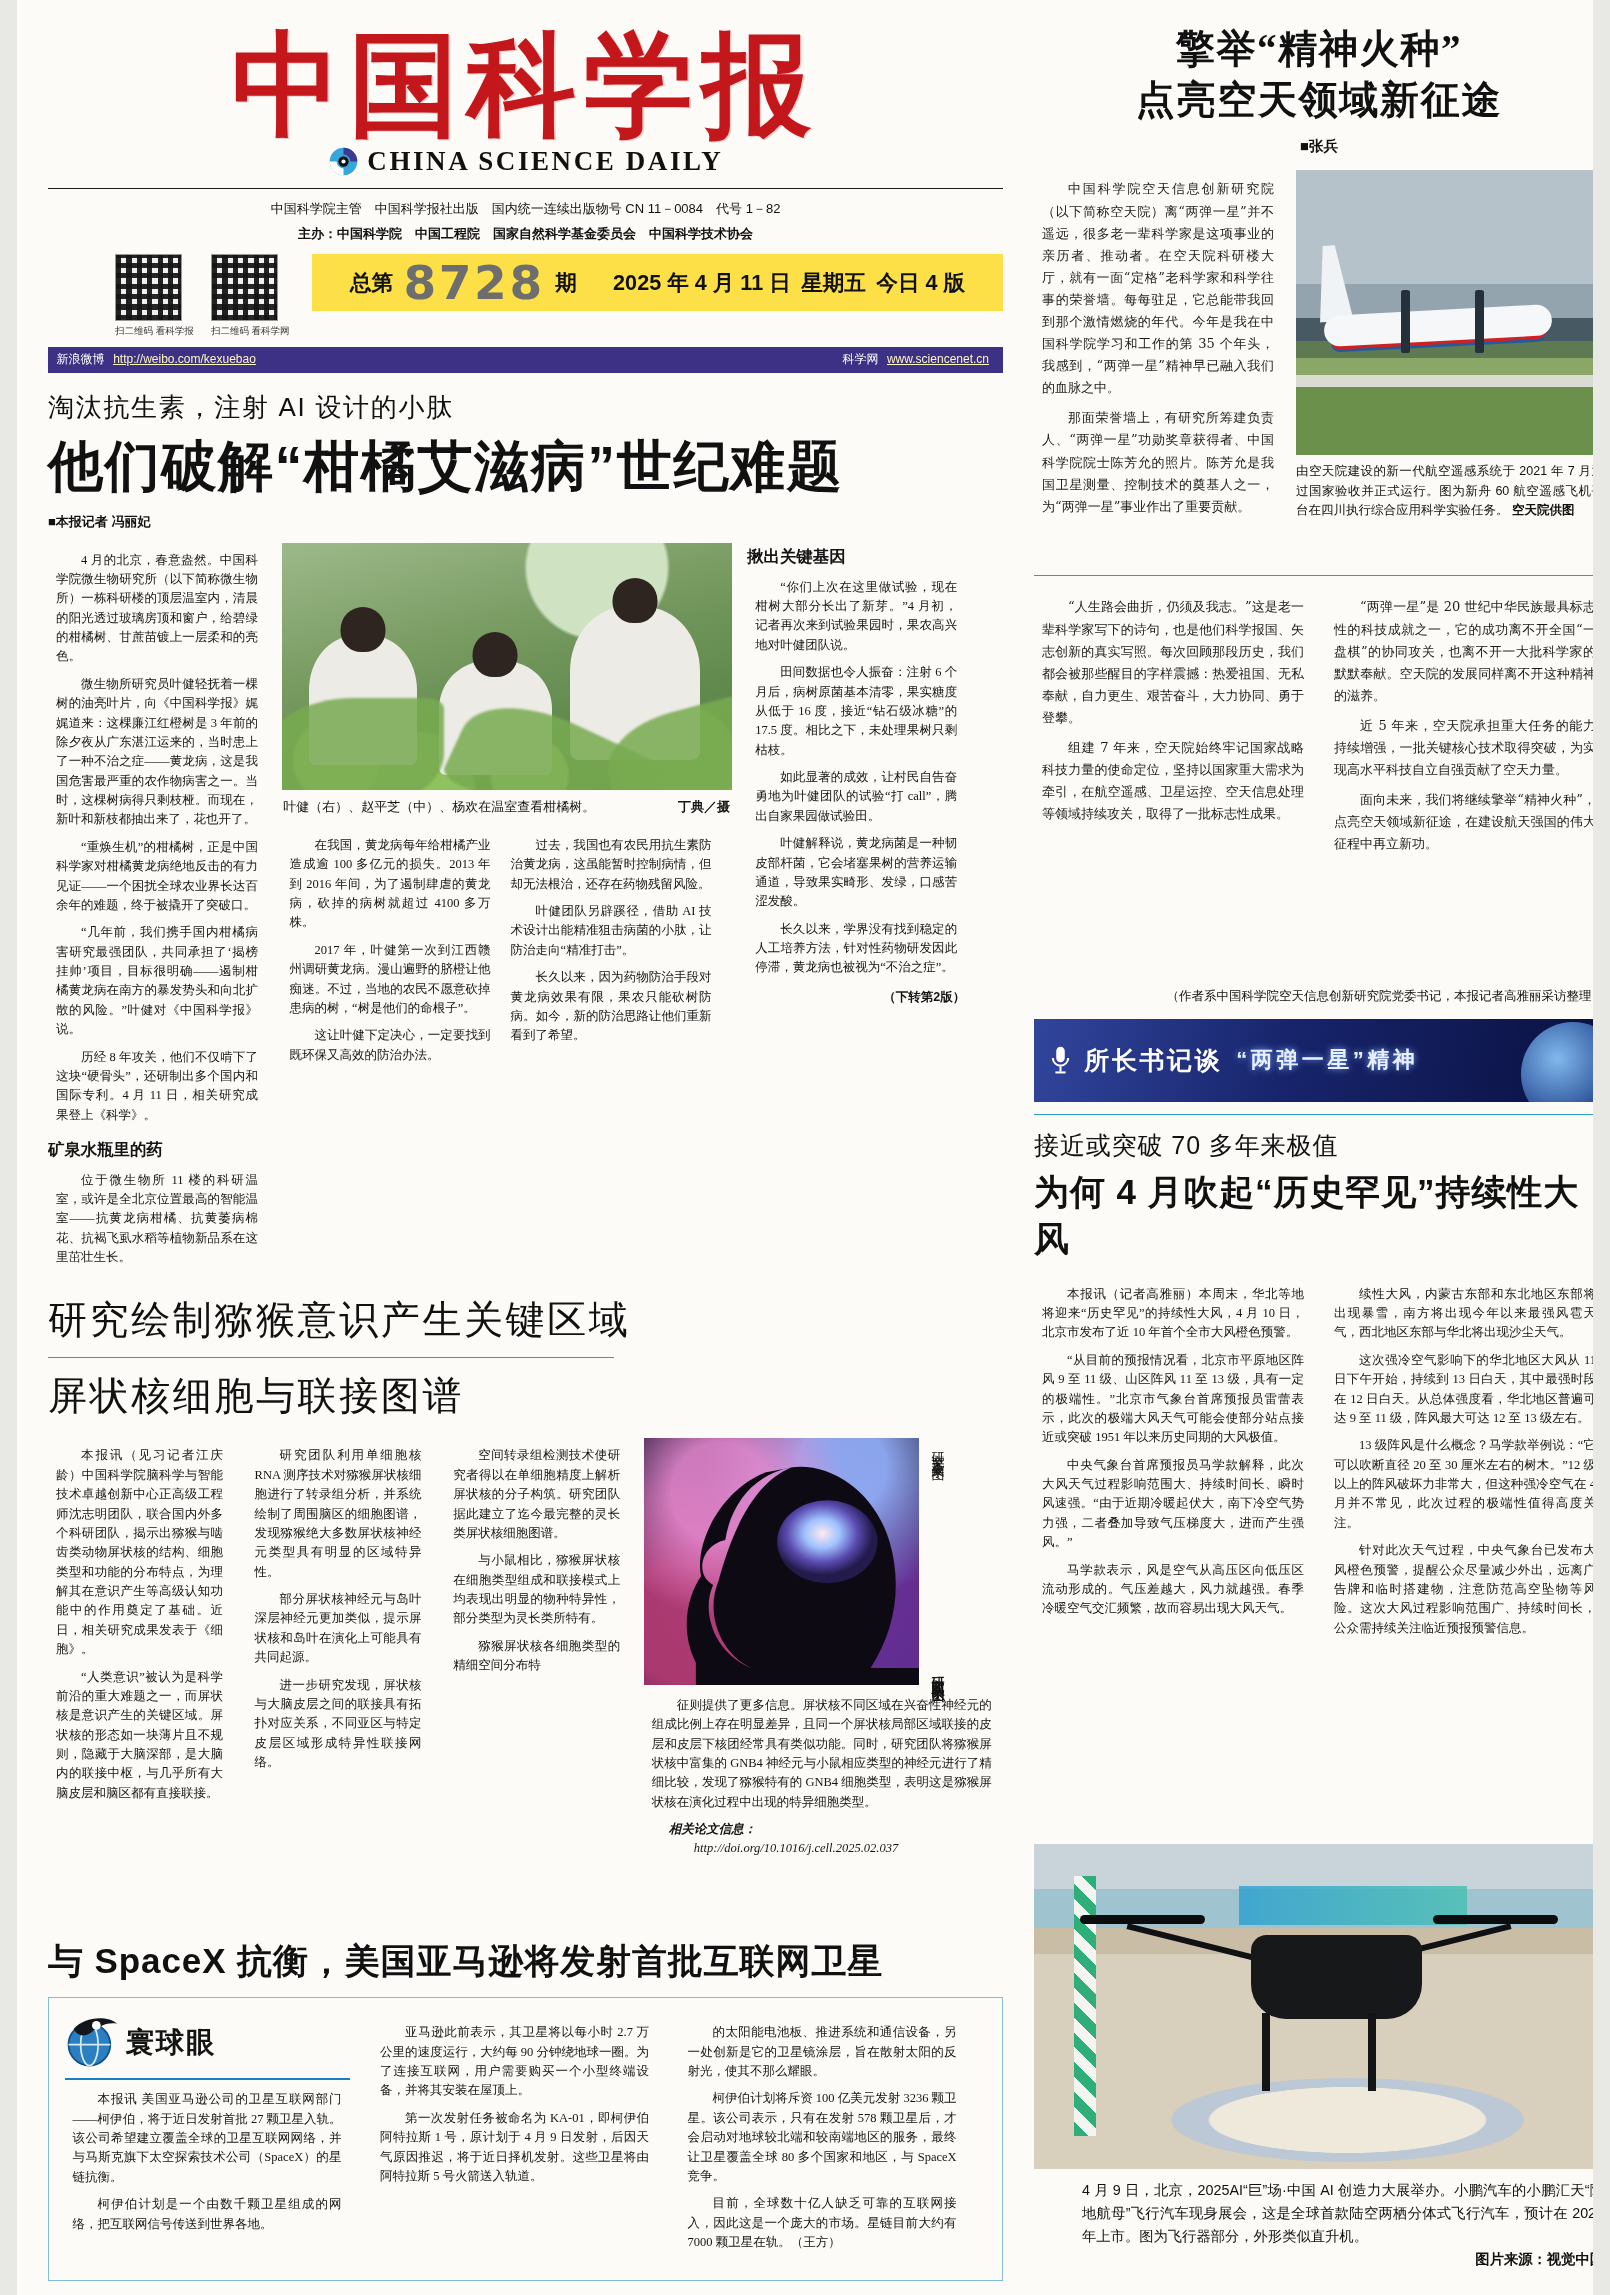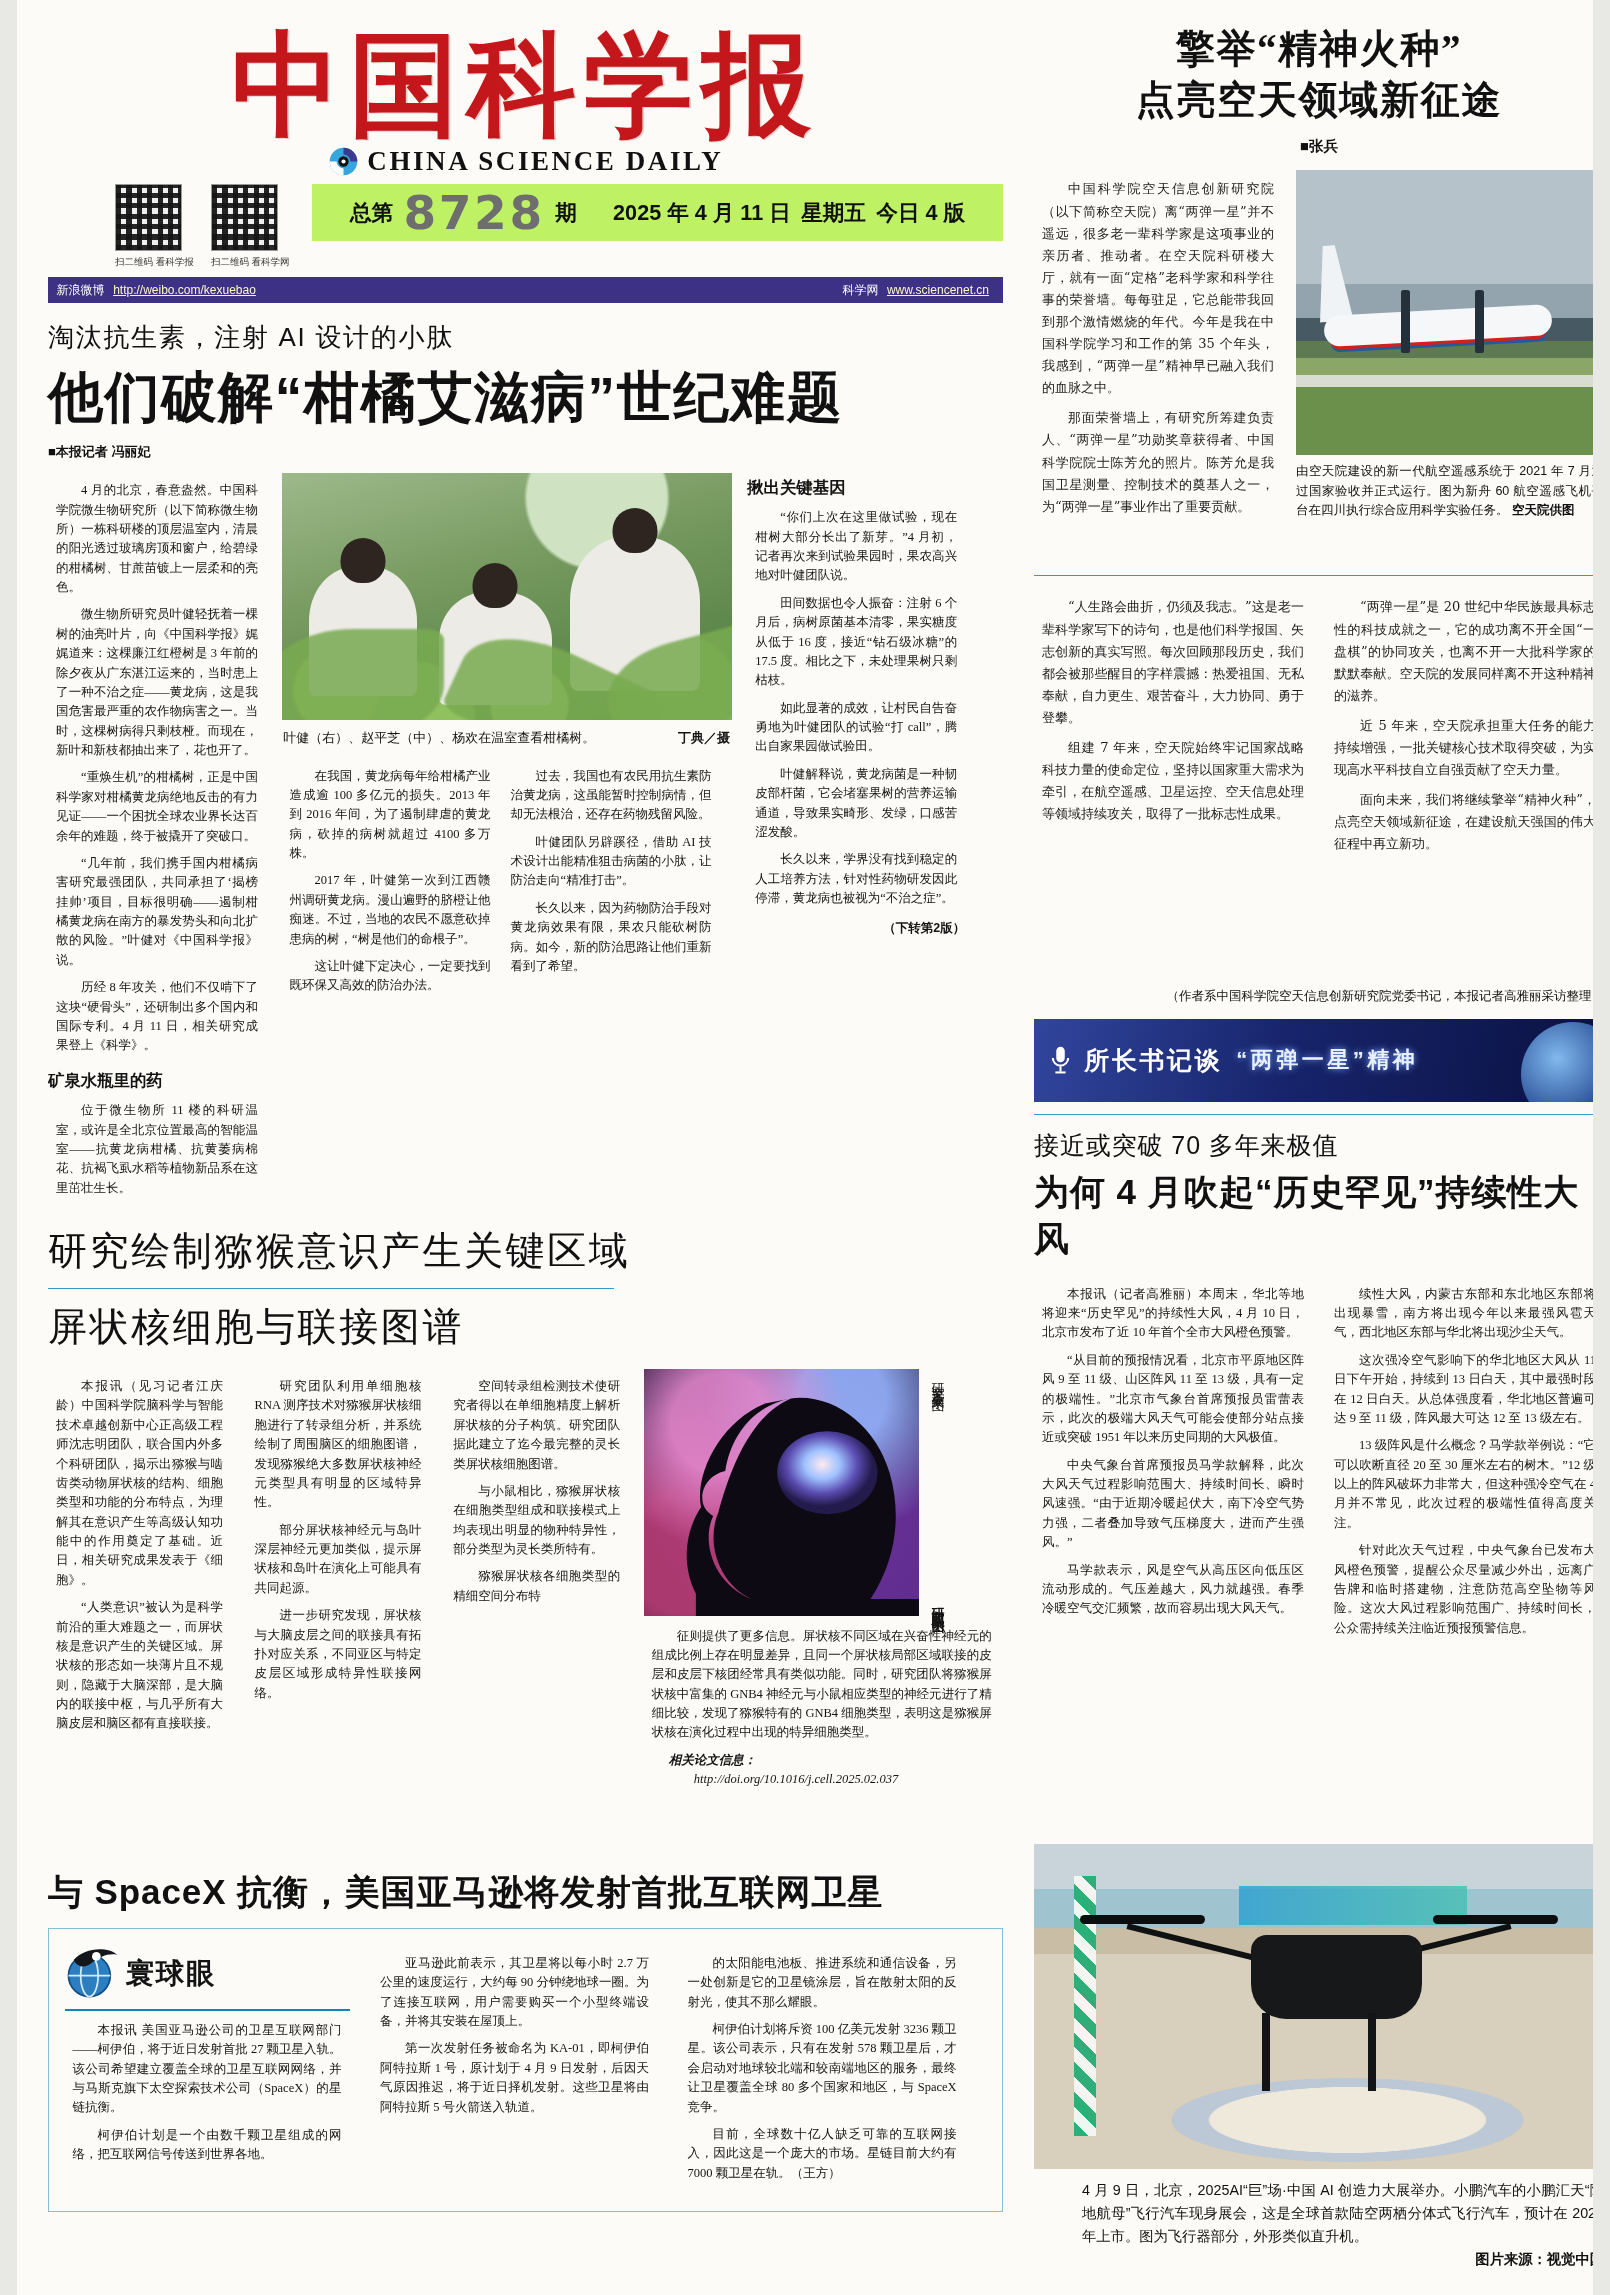--- a/index.html
+++ b/index.html
@@ -22,21 +22,21 @@
   .mast-eng { display:flex; justify-content:center; align-items:center; gap:8.6px;
     font-family:"Liberation Serif", serif; font-weight:bold; font-size:27px; letter-spacing:2.6px; margin-top:1.7px; }
   .mast-info { border-top:1.7px solid #1a1a1a; margin-top:10.4px; text-align:center; font-size:13px; line-height:1.9; padding-top:8.6px; }
   .mast-info .info2 { font-weight:600; }
   .issue-row { display:flex; align-items:flex-start; gap:22.5px; margin-top:7px; }
   .qrs { display:flex; gap:17.3px; padding-left:67px; }
   .qr { width:67px; height:67px; border:0.9px solid #999; background:
       repeating-linear-gradient(0deg, rgba(20,20,20,.92) 0 5.2px, transparent 5.2px 10.4px),
       repeating-linear-gradient(90deg, #222 0 5.2px, #efefef 5.2px 10.4px); }
   .qr-label { font-size:9.5px; text-align:center; margin-top:4.3px; color:#333; }
-  .issue-bar { flex:1; background:#bef264; height:57px; display:flex; align-items:center; justify-content:center; gap:10.4px; font-size:21.6px; font-weight:bold; }
+  .issue-bar { flex:1; background:#fde047; height:57px; display:flex; align-items:center; justify-content:center; gap:10.4px; font-size:21.6px; font-weight:bold; }
   .issue-no { font-family:"DejaVu Sans", sans-serif; font-size:47px; font-weight:900; color:#6e6e6e; letter-spacing:2.6px; line-height:1; }
   .issue-date { margin-left:26px; }
   .social-bar { margin-top:8.6px; background:#3c3184; color:#fff; height:26px; display:flex; align-items:center; justify-content:space-between; padding:0 14px 0 8.6px; font-size:12px; }
   .social-bar .url { color:#fef9c3; text-decoration:underline; cursor:pointer; margin-left:5.2px; }
 
   
   .para { text-indent:2em; margin:8px; }
   .serifbody { font-family:"Liberation Serif", serif; font-size:12.5px; line-height:1.55; text-align:justify; color:#141414; }
   .kaibody { font-family:"DejaVu Serif", serif; font-size:13px; line-height:1.7; text-align:justify; color:#1b1b1b; }
   .subhead { font-family:"Liberation Sans", sans-serif; font-weight:bold; font-size:16.4px; margin:12px 0 7px; text-indent:0; }
@@ -157,20 +157,24 @@
         <div class="mast-eng">
           <svg width="31" height="31" viewBox="0 0 36 36">
             <circle cx="18" cy="18" r="16" fill="#35a7dd"></circle>
             <path d="M18 2 A16 16 0 0 1 34 18 L26 18 A8 8 0 0 0 18 10 Z" fill="#3b3a8f"></path>
             <path d="M18 34 A16 16 0 0 1 2 18 L10 18 A8 8 0 0 0 18 26 Z" fill="#ffffff"></path>
             <circle cx="18" cy="18" r="6" fill="#111"></circle>
             <circle cx="18" cy="18" r="2.4" fill="#fff"></circle>
           </svg>
           <span>CHINA SCIENCE DAILY</span>
         </div>
+        <div class="mast-info">
+          <div class="info1">中国科学院主管　中国科学报社出版　国内统一连续出版物号 CN 11－0084　代号 1－82</div>
+          <div class="info2">主办：中国科学院　中国工程院　国家自然科学基金委员会　中国科学技术协会</div>
+        </div>
         <div class="issue-row">
           <div class="qrs">
             <div>
               <div class="qr"></div>
               <div class="qr-label">扫二维码 看科学报</div>
             </div>
             <div>
               <div class="qr"></div>
               <div class="qr-label">扫二维码 看科学网</div>
             </div>

